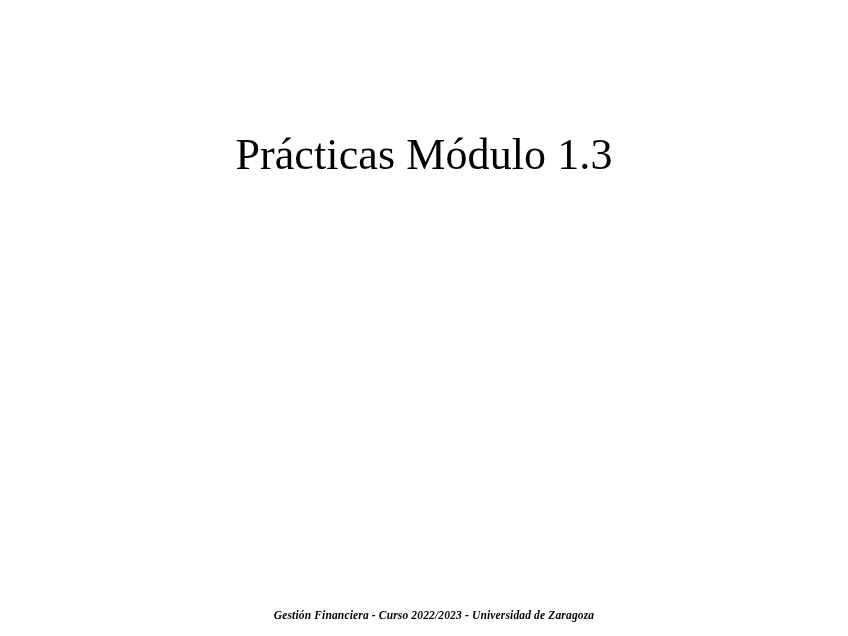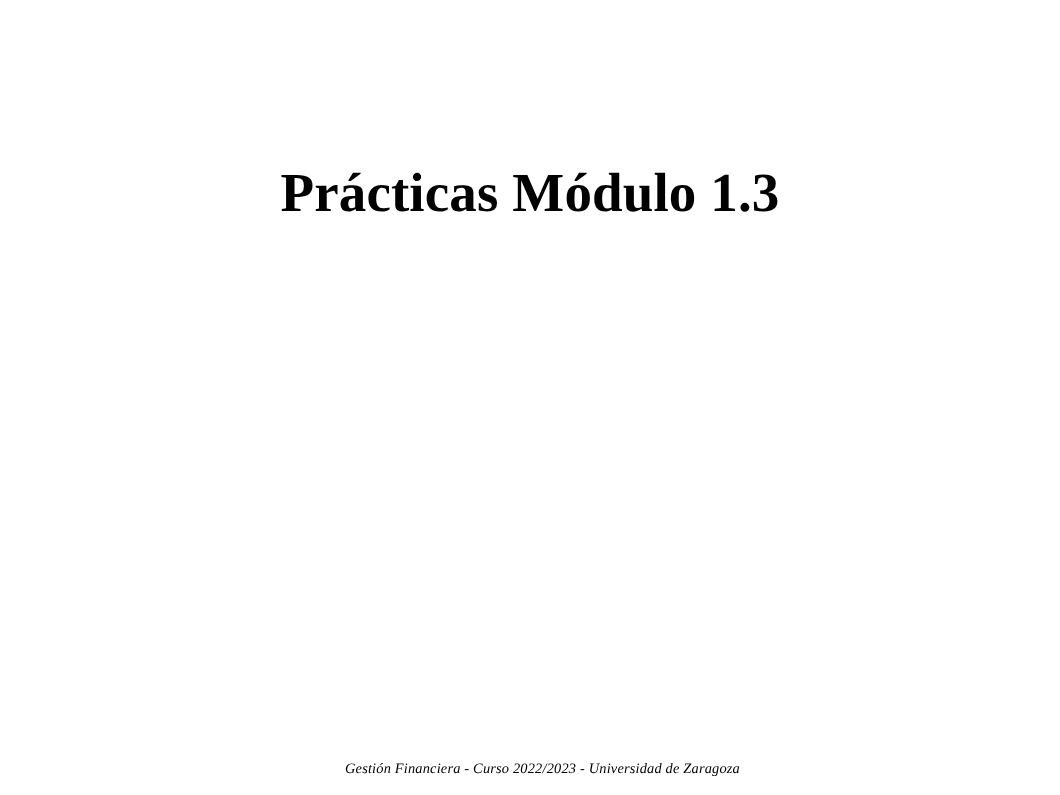--- a/index.html
+++ b/index.html
@@ -29,21 +29,21 @@
     left: 0;
     top: 122px;
     width: 848px;
     text-align: center;
   }
 
   .title-line {
     display: block;
     font-family: "Liberation Serif", "DejaVu Serif", serif;
     font-size: 44px;
-    font-weight: bold;
+    font-weight: normal;
     line-height: 65px;
     color: #000000;
     letter-spacing: 0.1px;
     white-space: nowrap;
   }
 
   
   .footer {
     position: absolute;
     left: 0;
@@ -52,21 +52,21 @@
     text-align: center;
     padding-left: 20px;
     box-sizing: border-box;
   }
 
   .footer-text {
     display: inline-block;
     font-family: "Liberation Serif", "DejaVu Serif", serif;
     font-size: 11.5px;
     font-style: italic;
-    font-weight: normal;
+    font-weight: bold;
     color: #000000;
     letter-spacing: 0.15px;
     white-space: nowrap;
   }
 </style>
 </head>
 <body>
 
 <div class="slide">
 

